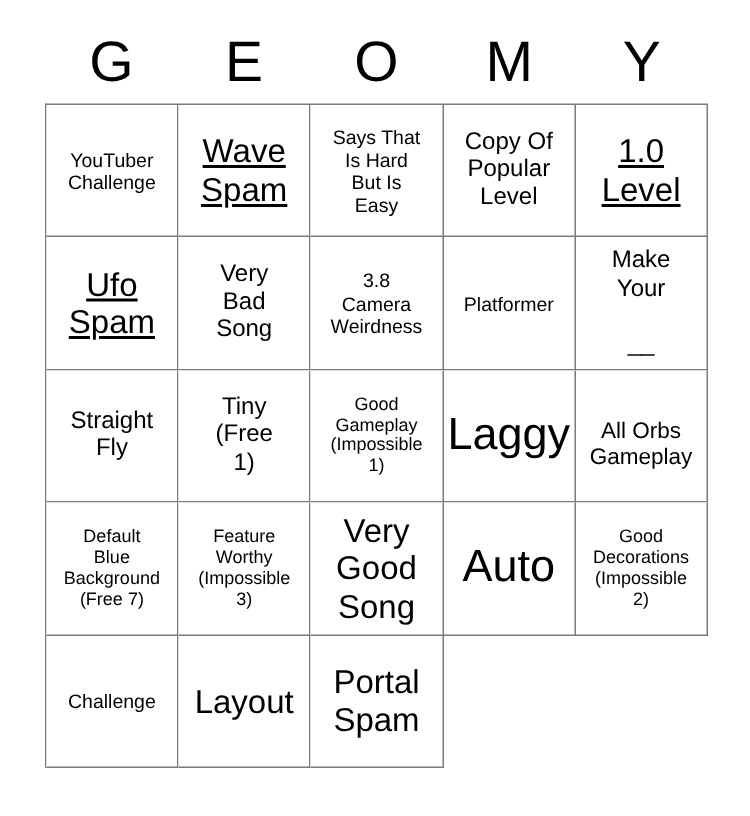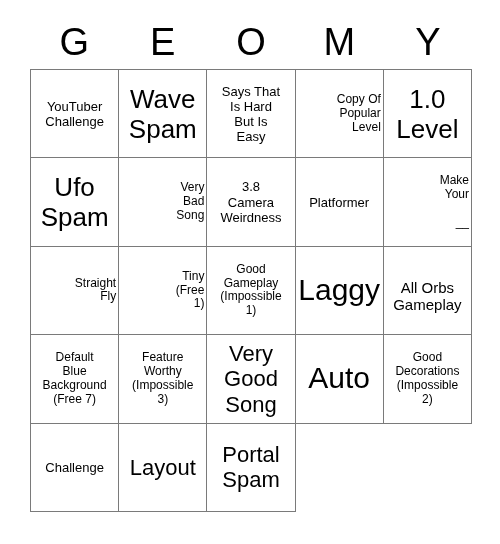--- a/index.html
+++ b/index.html
@@ -73,23 +73,23 @@
     display: block;
     width: 100%;
     line-height: 1.16;
     white-space: pre-line;
     word-break: break-word;
     color: #000000;
   }
 
   
   .fs-xxl .cell-text { font-size: 30px; }
-  .fs-xl  .cell-text { font-size: 26px; }
+  .fs-xl  .cell-text { font-size: 22px; text-decoration: underline; }
   .fs-l   .cell-text { font-size: 22px; }
-  .fs-m   .cell-text { font-size: 12px; text-align: right; }
+  .fs-m   .cell-text { font-size: 16px; }
   .fs-s   .cell-text { font-size: 15px; margin-top: 12px; }
   .fs-xs  .cell-text { font-size: 13px; }
   .fs-xxs .cell-text { font-size: 12px; }
 </style>
 </head>
 <body>
 
 <div id="bingo-card">
 
   <div id="header-row">

